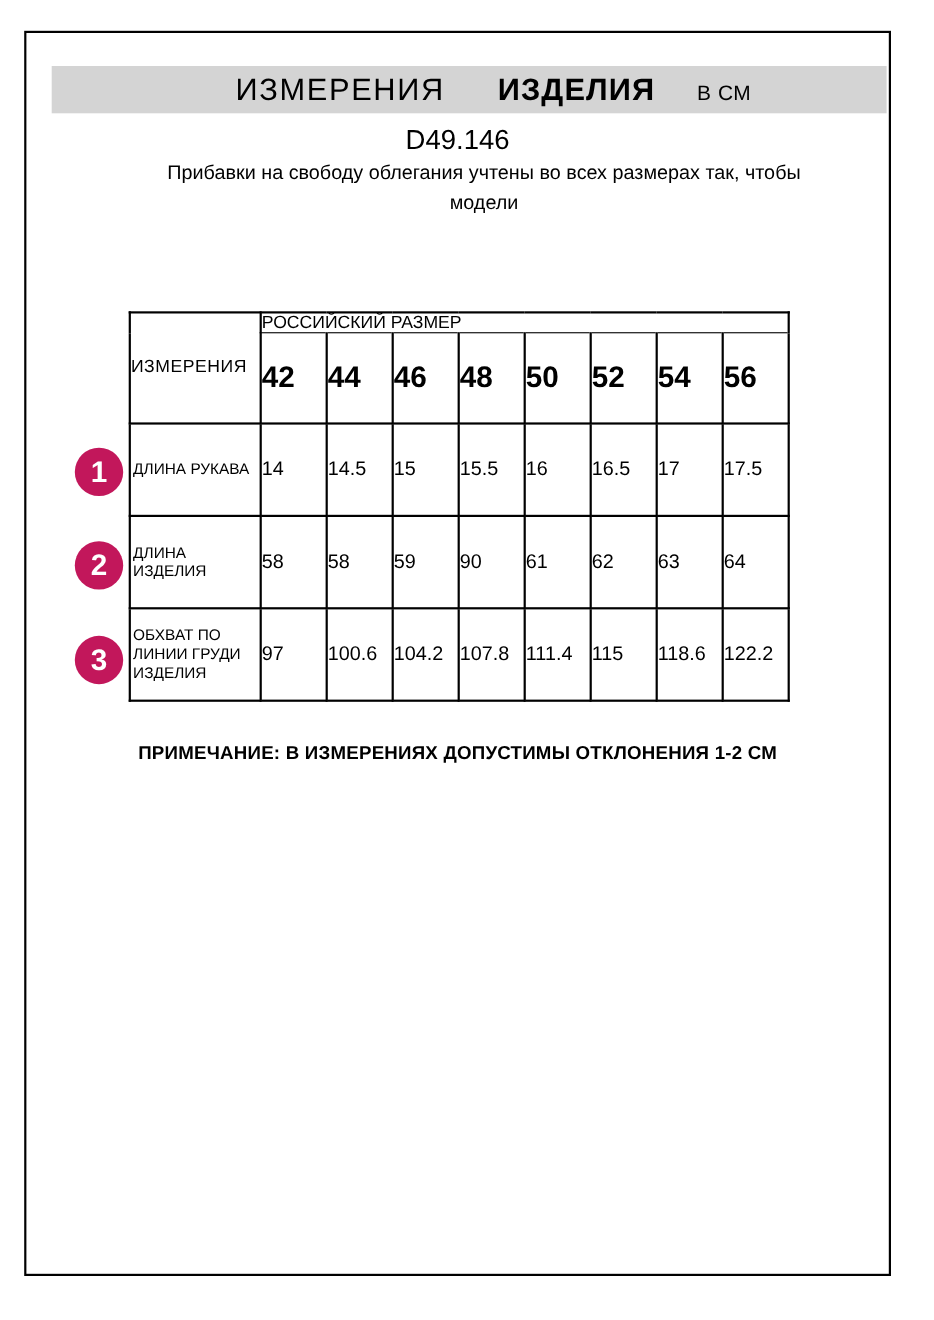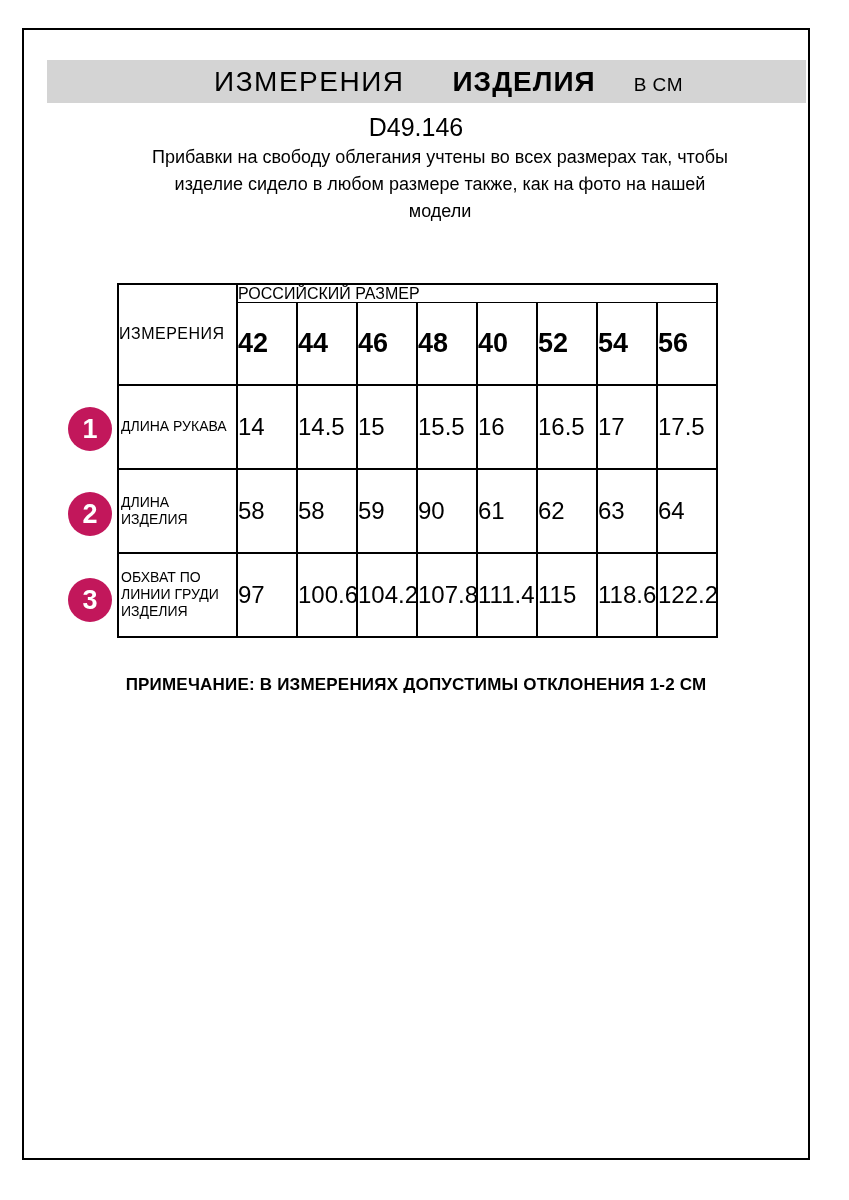--- a/index.html
+++ b/index.html
@@ -103,21 +103,21 @@
     font-size: 27px;
     font-weight: bold;
   }
   tr.dr td { height: 84px; }
   td.label {
     font-size: 14px;
     line-height: 17px;
     padding: 0 2px;
     border-radius: 29px;
   }
-  td.val { font-size: 24px; margin-top: 40px; }
+  td.val { font-size: 18px; margin-top: 40px; }
   
   .badge {
     position: absolute;
     left: -49px;
     width: 44px; height: 44px;
     border-radius: 50%;
     background: var(--badge-bg);
     display: flex;
     align-items: center;
     justify-content: center;
@@ -151,21 +151,20 @@
   <div class="frame">
 
     <div class="banner">
       <span class="t1">ИЗМЕРЕНИЯ</span><span class="t2">ИЗДЕЛИЯ</span><span class="t3">В СМ</span>
     </div>
 
     <div class="code">D49.146</div>
 
     <div class="desc">
       <div>Прибавки на свободу облегания учтены во всех размерах так, чтобы</div>
-      <div>изделие сидело в любом размере также, как на фото на нашей</div>
       <div>модели</div>
     </div>
 
     <div class="table-wrap">
 
       <div class="badge b1">
         <span>1</span>
       </div>
       <div class="badge b2">
         <span>2</span>
@@ -182,21 +181,21 @@
         <tbody>
           <tr class="hr1">
             <td class="corner" rowspan="2">ИЗМЕРЕНИЯ</td>
             <td class="group" colspan="8">РОССИЙСКИЙ РАЗМЕР</td>
           </tr>
           <tr class="hr2">
             <td class="size">42</td>
             <td class="size">44</td>
             <td class="size">46</td>
             <td class="size">48</td>
-            <td class="size">40</td>
+            <td class="size">50</td>
             <td class="size">52</td>
             <td class="size">54</td>
             <td class="size">56</td>
           </tr>
 
           <tr class="dr">
             <td class="label">
               <div>ДЛИНА РУКАВА</div>
             </td>
             <td class="val">14</td>

